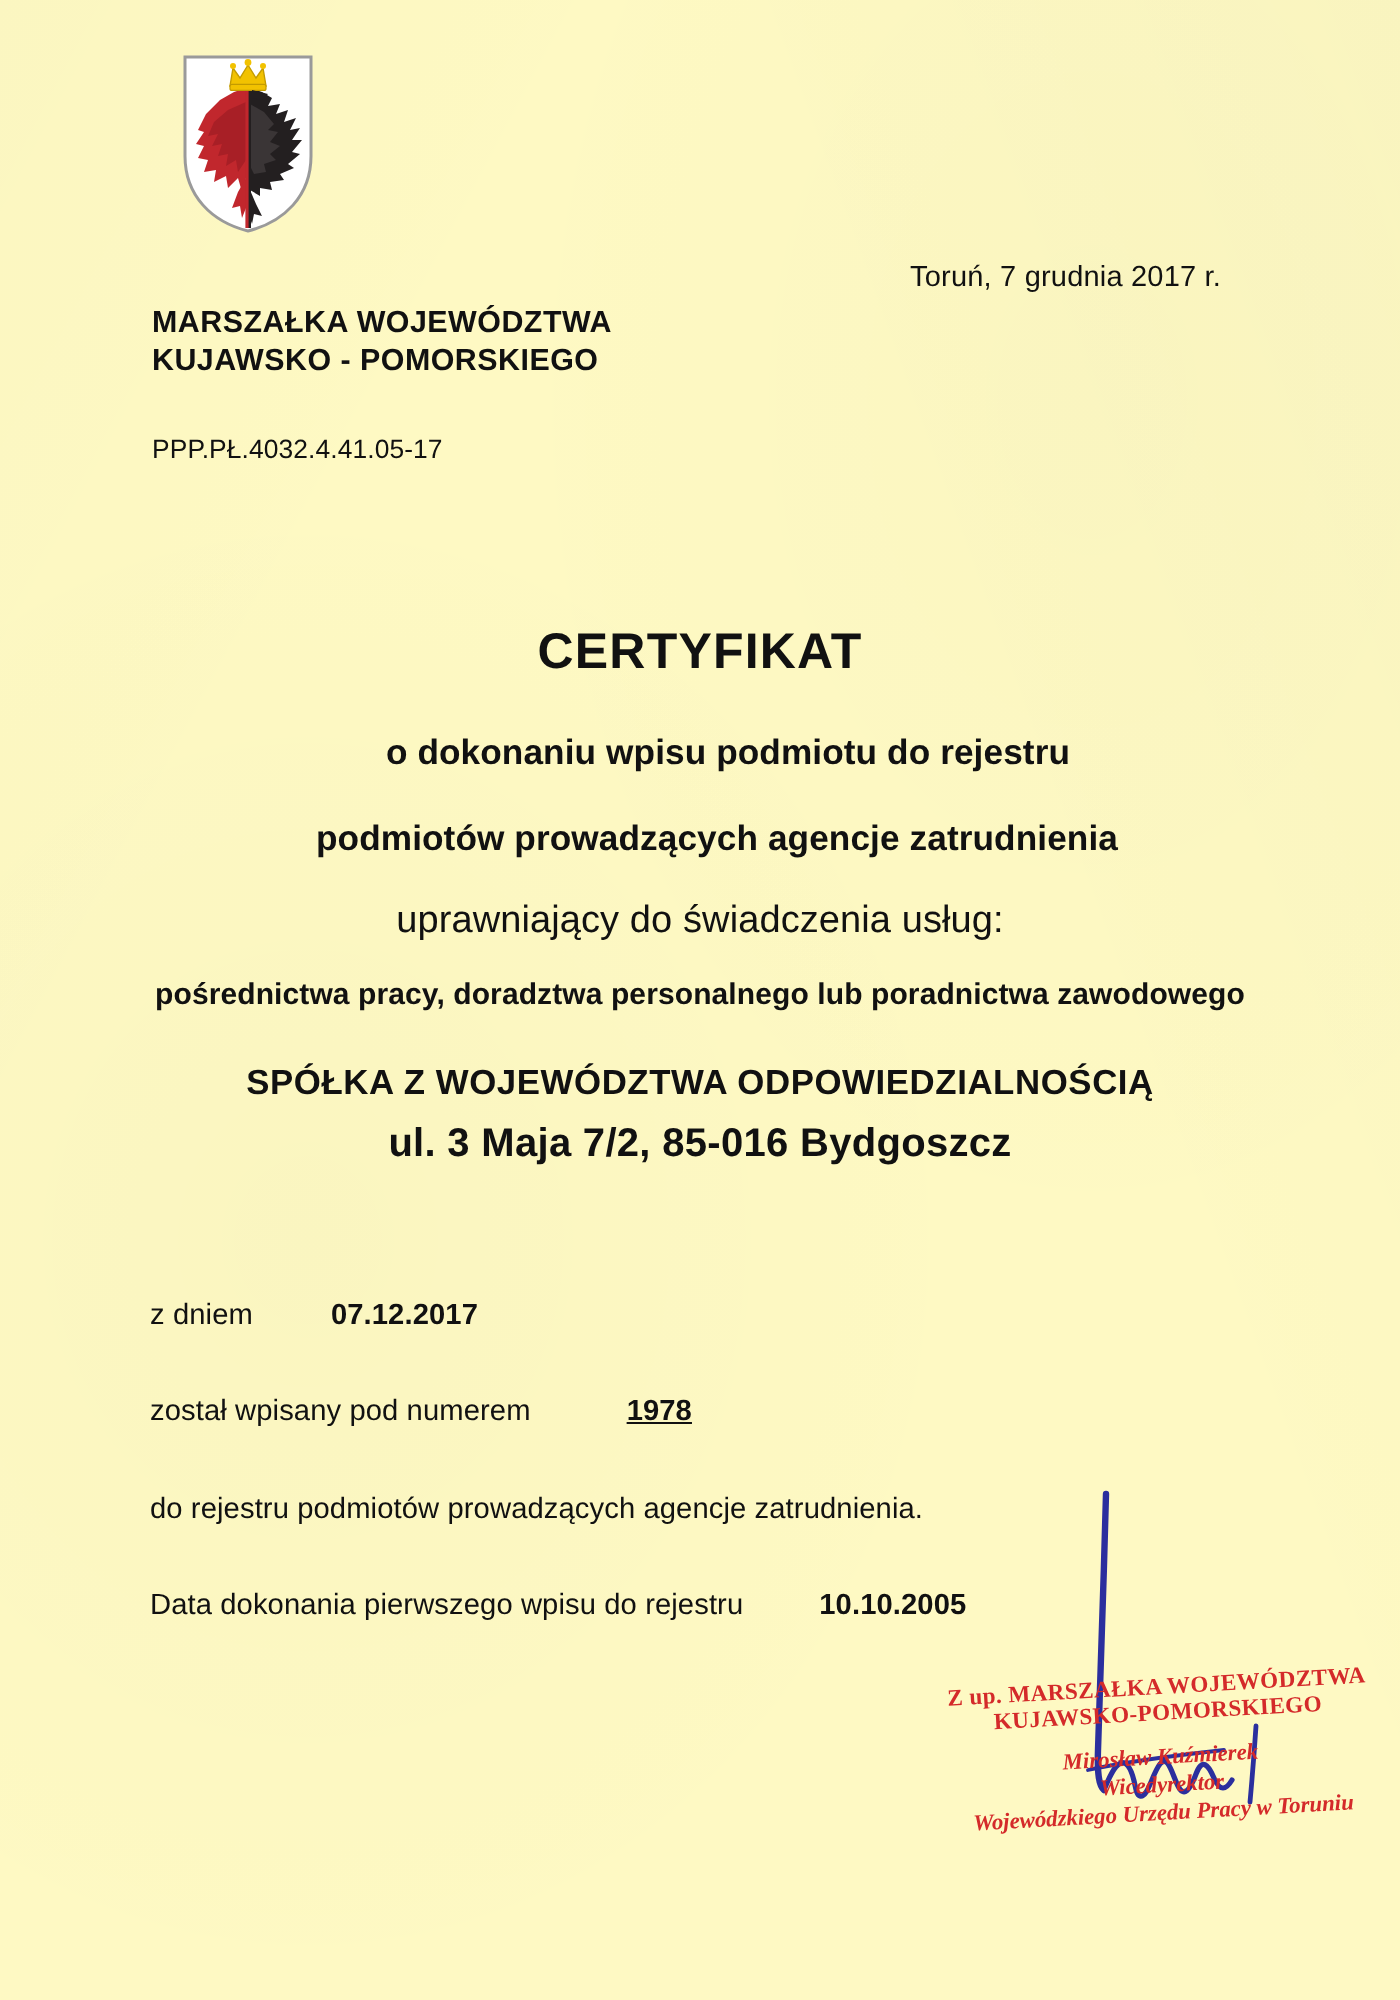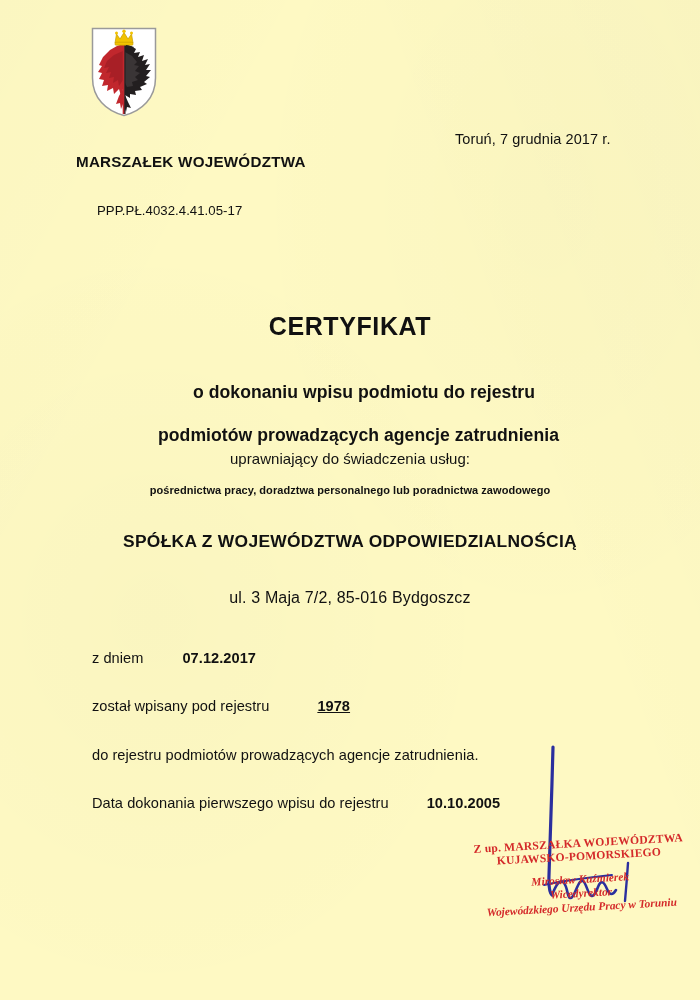--- a/index.html
+++ b/index.html
@@ -53,69 +53,68 @@
     left: 76px;
     top: 152px;
     font-size: 15.2px;
     font-weight: bold;
     line-height: 1.28;
     letter-spacing: 0.25px;
   }
   #reference-number {
     position: absolute;
     left: 76px;
-    top: 203px;
+    top: 217px;
     font-size: 13.2px;
     letter-spacing: 0.05px;
-    margin-left: 21px;
   }
 
   
   #title-block {
     position: absolute;
     left: 0;
     top: 312px;
     width: 700px;
     text-align: center;
   }
   #certificate-title {
     font-size: 25px;
     font-weight: bold;
     letter-spacing: 0.6px;
     margin: 0;
   }
   #subtitle-line-1 {
     font-size: 17.6px;
     font-weight: bold;
-    margin-top: 41px;
+    margin-top: 25px;
     letter-spacing: 0.05px;
     padding-left: 28px;
   }
   #subtitle-line-2 {
     font-size: 17.6px;
     font-weight: bold;
     margin-top: 22px;
     letter-spacing: 0.05px;
     padding-left: 17px;
   }
 
   
   #scope-block {
     position: absolute;
     left: 0;
     top: 450px;
     width: 700px;
     text-align: center;
   }
   #scope-intro {
+    font-size: 19px;
+    letter-spacing: 0.05px;
+  }
+  #scope-services {
     font-size: 15px;
-    letter-spacing: 0.05px;
-  }
-  #scope-services {
-    font-size: 11px;
     font-weight: bold;
     margin-top: 17px;
     letter-spacing: 0.05px;
   }
 
   
   #entity-block {
     position: absolute;
     left: 0;
     top: 527px;
@@ -127,30 +126,30 @@
     font-weight: bold;
     letter-spacing: 0.3px;
   }
   #entity-legal-form {
     font-size: 17.4px;
     font-weight: bold;
     letter-spacing: 0.3px;
     margin-top: 4px;
   }
   #entity-address {
-    font-size: 16px;
-    font-weight: normal;
-    margin-top: 37px;
+    font-size: 20px;
+    font-weight: bold;
+    margin-top: 9px;
     letter-spacing: 0.15px;
   }
 
   
   .detail-row {
     position: absolute;
-    left: 92px;
+    left: 75px;
     font-size: 14.6px;
     white-space: nowrap;
     letter-spacing: 0.05px;
   }
   .detail-label { font-weight: normal; }
   .detail-value { font-weight: bold; }
   #row-effective-date { top: 650px; }
   #row-effective-date .detail-value { margin-left: 39px; }
   #row-entry-number  { top: 698px; }
   #row-entry-number .detail-value { margin-left: 48px; text-decoration: underline; }
@@ -259,21 +258,22 @@
         <circle cx="41.5" cy="7" r="1.5" fill="#f2c200"></circle>
       </g>
 
       <path d="M36 19 L44 21 L41 24 L36 23 Z" fill="#231f20"></path>
     </svg>
   </div>
 
   <div id="date-line">Toruń, 7 grudnia 2017 r.</div>
 
   <div id="authority-block">
-    <div>MARSZAŁEK WOJEWÓDZTWA</div>
+    <div>MARSZAŁKA WOJEWÓDZTWA</div>
+    <div>KUJAWSKO - POMORSKIEGO</div>
   </div>
 
   <div id="reference-number">PPP.PŁ.4032.4.41.05-17</div>
 
   <div id="title-block">
     <div id="certificate-title">CERTYFIKAT</div>
     <div id="subtitle-line-1">o dokonaniu wpisu podmiotu do rejestru</div>
     <div id="subtitle-line-2">podmiotów prowadzących agencje zatrudnienia</div>
   </div>
 
@@ -285,21 +285,21 @@
   <div id="entity-block">
     <div id="entity-legal-form">SPÓŁKA Z WOJEWÓDZTWA ODPOWIEDZIALNOŚCIĄ</div>
     <div id="entity-address">ul. 3 Maja 7/2, 85-016 Bydgoszcz</div>
   </div>
 
   <div class="detail-row" id="row-effective-date">
     <span class="detail-label">z dniem</span><span class="detail-value">07.12.2017</span>
   </div>
 
   <div class="detail-row" id="row-entry-number">
-    <span class="detail-label">został wpisany pod rejestru</span><span class="detail-value">1978</span>
+    <span class="detail-label">został wpisany pod numerem</span><span class="detail-value">1978</span>
   </div>
 
   <div class="detail-row" id="row-registry-note">
     <span class="detail-label">do rejestru podmiotów prowadzących agencje zatrudnienia.</span>
   </div>
 
   <div class="detail-row" id="row-first-entry">
     <span class="detail-label">Data dokonania pierwszego wpisu do rejestru</span><span class="detail-value">10.10.2005</span>
   </div>
 

